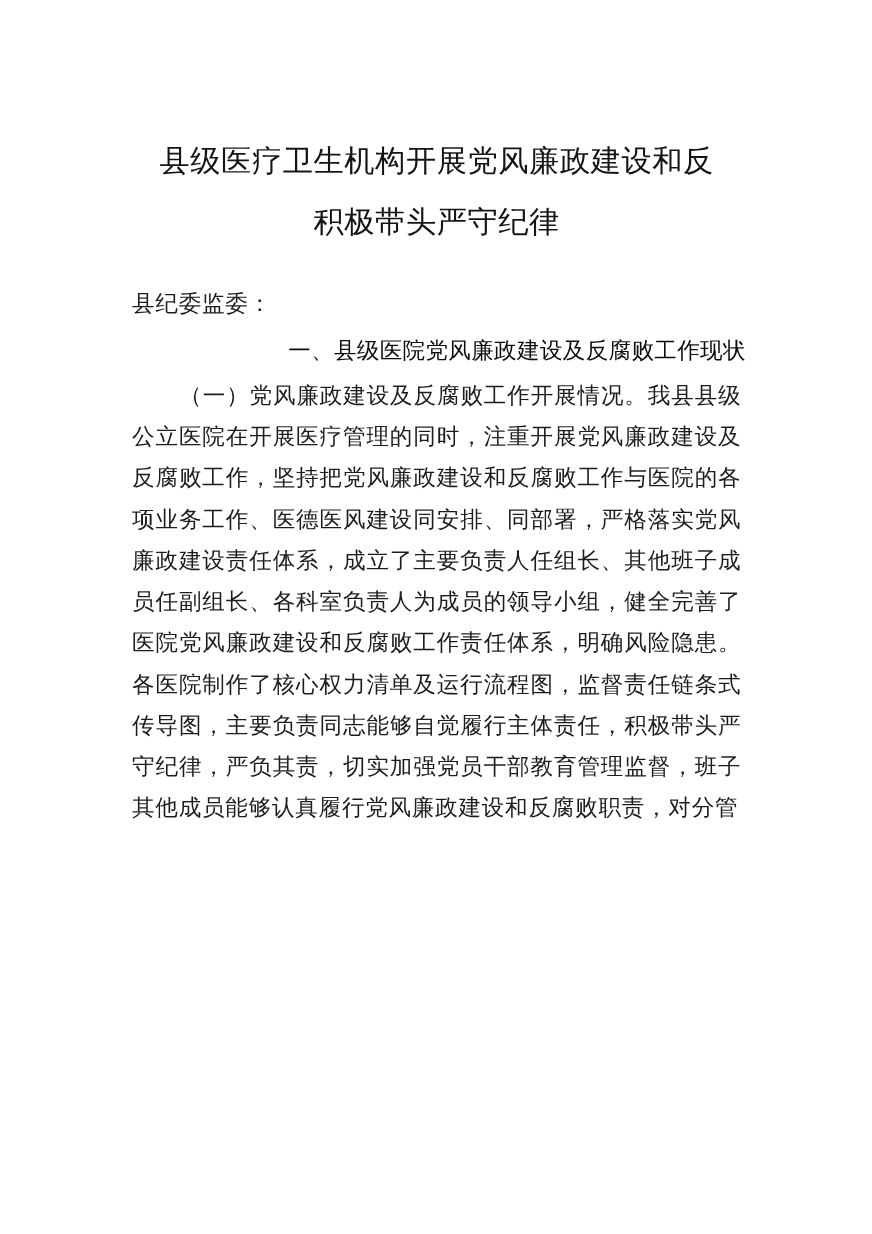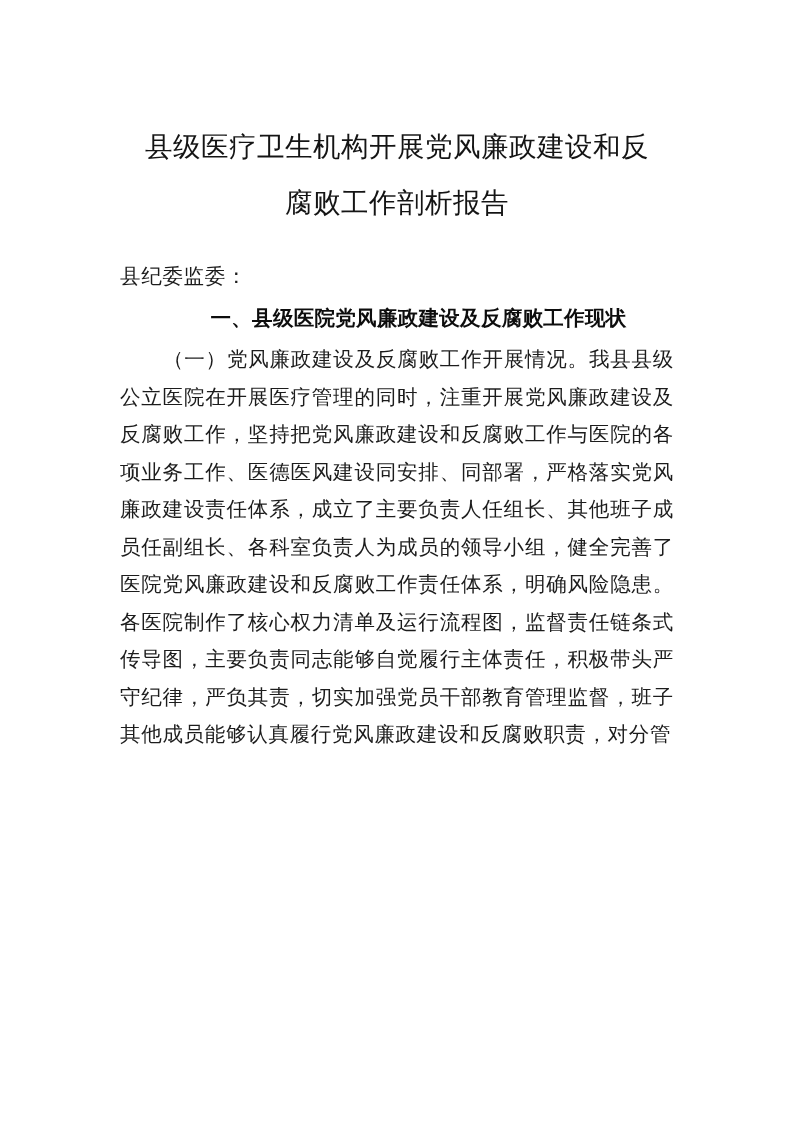--- a/index.html
+++ b/index.html
@@ -64,24 +64,24 @@
   }
 
   .para.flush {
     text-indent: 0;
   }
 
   
   .section-heading {
     font-family: "DejaVu Sans", "Liberation Sans", sans-serif;
     font-size: 20.5px;
-    font-weight: 700;
+    font-weight: 400;
     line-height: 37.5px;
     text-indent: 43px;
-    text-align: center;
+    text-align: right;
     margin: 0;
     letter-spacing: 0.3px;
     color: #0d0d0d;
   }
 
   .spacer-title-body { height: 24px; }
 
   .latin {
     font-family: "DejaVu Serif", "Liberation Serif", serif;
     font-weight: 600;
@@ -90,21 +90,21 @@
 </style>
 </head>
 <body>
 
 <div class="page">
   <div class="content">
 
     <h1 class="doc-title">
       <span>县级医疗卫生机构开展党风廉政建设和反</span>
       <br>
-      <span>腐败工作剖析报告</span>
+      <span>积极带头严守纪律</span>
     </h1>
 
     <div class="spacer-title-body"></div>
 
     <p class="para flush">县纪委监委：</p>
 
 
     <p class="section-heading">一、县级医院党风廉政建设及反腐败工作现状</p>
 
     <p class="para indent">（一）党风廉政建设及反腐败工作开展情况。我县县级公立医院在开展医疗管理的同时，注重开展党风廉政建设及反腐败工作，坚持把党风廉政建设和反腐败工作与医院的各项业务工作、医德医风建设同安排、同部署，严格落实党风廉政建设责任体系，成立了主要负责人任组长、其他班子成员任副组长、各科室负责人为成员的领导小组，健全完善了医院党风廉政建设和反腐败工作责任体系，明确风险隐患。各医院制作了核心权力清单及运行流程图，监督责任链条式传导图，主要负责同志能够自觉履行主体责任，积极带头严守纪律，严负其责，切实加强党员干部教育管理监督，班子其他成员能够认真履行党风廉政建设和反腐败职责，对分管</p>

